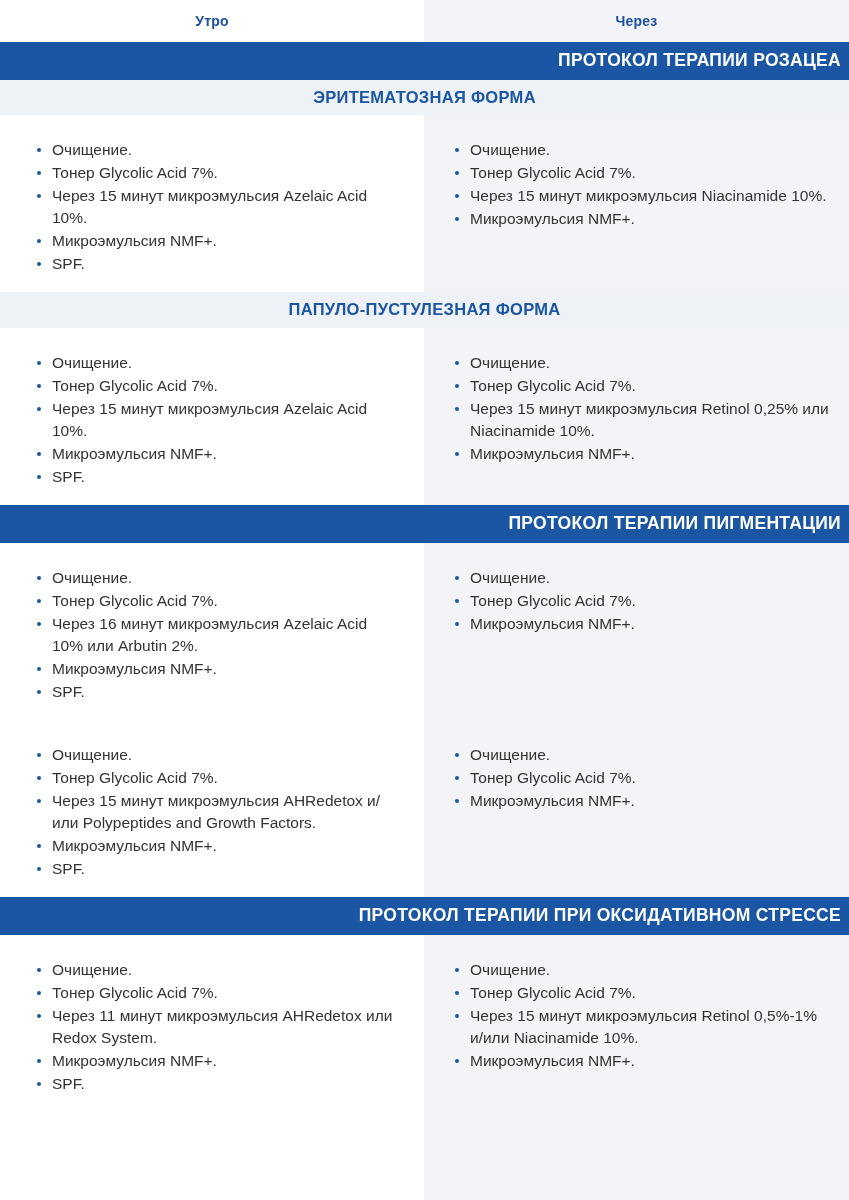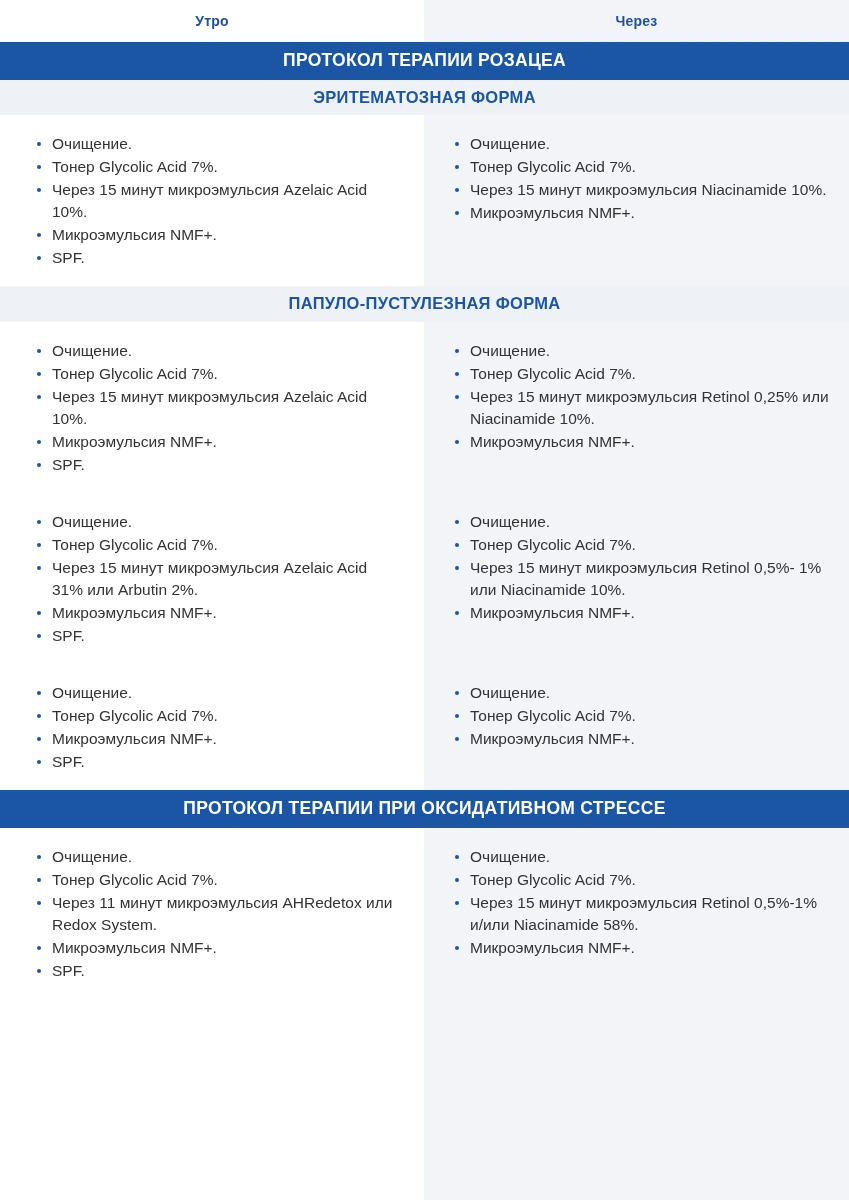--- a/index.html
+++ b/index.html
@@ -47,21 +47,21 @@
     font-weight: bold;
     color: #1e50a2;
     letter-spacing: 0.2px;
   }
   .head-cell.right { flex: 0 0 425px; }
 
   
   .banner {
     background: #1b56a4;
     color: #ffffff;
-    text-align: center;
+    text-align: right;
     font-size: 17.5px;
     font-weight: bold;
     letter-spacing: 0.3px;
     padding: 9px 8px 10px;
     line-height: 1.1;
   }
   
   .subbanner {
     background: #eef1f6;
     color: #1b56a4;
@@ -73,21 +73,21 @@
     line-height: 1.1;
   }
 
   
   .row {
     display: flex;
     align-items: stretch;
   }
   .cell {
     flex: 0 0 424px;
-    padding: 18px 22px 16px 34px;
+    padding: 24px 22px 16px 34px;
   }
   .cell.right {
     flex: 0 0 425px;
     padding-left: 28px;
     padding-right: 18px;
   }
   ul.list {
     margin: 0;
     padding: 0;
     list-style: none;
@@ -161,45 +161,46 @@
       <div class="cell right">
         <ul class="list">
           <li>Очищение.</li>
           <li>Тонер Glycolic Acid 7%.</li>
           <li>Через 15 минут микроэмульсия Retinol 0,25% или Niacinamide 10%.</li>
           <li>Микроэмульсия NMF+.</li>
         </ul>
       </div>
     </div>
 
-    <div class="row">
-      <div class="cell left">
-        <ul class="list">
-          <li>Очищение.</li>
-          <li>Тонер Glycolic Acid 7%.</li>
-          <li>Через 15 минут микроэмульсия Azelaic Acid 31% или Arbutin 2%.</li>
-          <li>Микроэмульсия NMF+.</li>
-          <li>SPF.</li>
-        </ul>
-      </div>
-      <div class="cell right">
-        <ul class="list">
-          <li>Очищение.</li>
-          <li>Тонер Glycolic Acid 7%.</li>
-          <li>Через 15 минут микроэмульсия Retinol 0,5%- 1% или Niacinamide 10%.</li>
-          <li>Микроэмульсия NMF+.</li>
-        </ul>
-      </div>
-    </div>
-
-    <div class="row">
-      <div class="cell left">
-        <ul class="list">
-          <li>Очищение.</li>
-          <li>Тонер Glycolic Acid 7%.</li>
+    <div class="banner">ПРОТОКОЛ ТЕРАПИИ ПИГМЕНТАЦИИ</div>
+    <div class="row">
+      <div class="cell left">
+        <ul class="list">
+          <li>Очищение.</li>
+          <li>Тонер Glycolic Acid 7%.</li>
+          <li>Через 16 минут микроэмульсия Azelaic Acid 10% или Arbutin 2%.</li>
+          <li>Микроэмульсия NMF+.</li>
+          <li>SPF.</li>
+        </ul>
+      </div>
+      <div class="cell right">
+        <ul class="list">
+          <li>Очищение.</li>
+          <li>Тонер Glycolic Acid 7%.</li>
+          <li>Микроэмульсия NMF+.</li>
+        </ul>
+      </div>
+    </div>
+
+    <div class="row">
+      <div class="cell left">
+        <ul class="list">
+          <li>Очищение.</li>
+          <li>Тонер Glycolic Acid 7%.</li>
+          <li>Через 15 минут микроэмульсия AHRedetox и/или Polypeptides and Growth Factors.</li>
           <li>Микроэмульсия NMF+.</li>
           <li>SPF.</li>
         </ul>
       </div>
       <div class="cell right">
         <ul class="list">
           <li>Очищение.</li>
           <li>Тонер Glycolic Acid 7%.</li>
           <li>Микроэмульсия NMF+.</li>
         </ul>
@@ -214,21 +215,21 @@
           <li>Тонер Glycolic Acid 7%.</li>
           <li>Через 11 минут микроэмульсия AHRedetox или Redox System.</li>
           <li>Микроэмульсия NMF+.</li>
           <li>SPF.</li>
         </ul>
       </div>
       <div class="cell right">
         <ul class="list">
           <li>Очищение.</li>
           <li>Тонер Glycolic Acid 7%.</li>
-          <li>Через 15 минут микроэмульсия Retinol 0,5%-1% и/или Niacinamide 58%.</li>
+          <li>Через 15 минут микроэмульсия Retinol 0,5%-1% и/или Niacinamide 10%.</li>
           <li>Микроэмульсия NMF+.</li>
         </ul>
       </div>
     </div>
 
     <div class="spacer-bottom"></div>
   </div>
 </div>
 
 </body></html>

